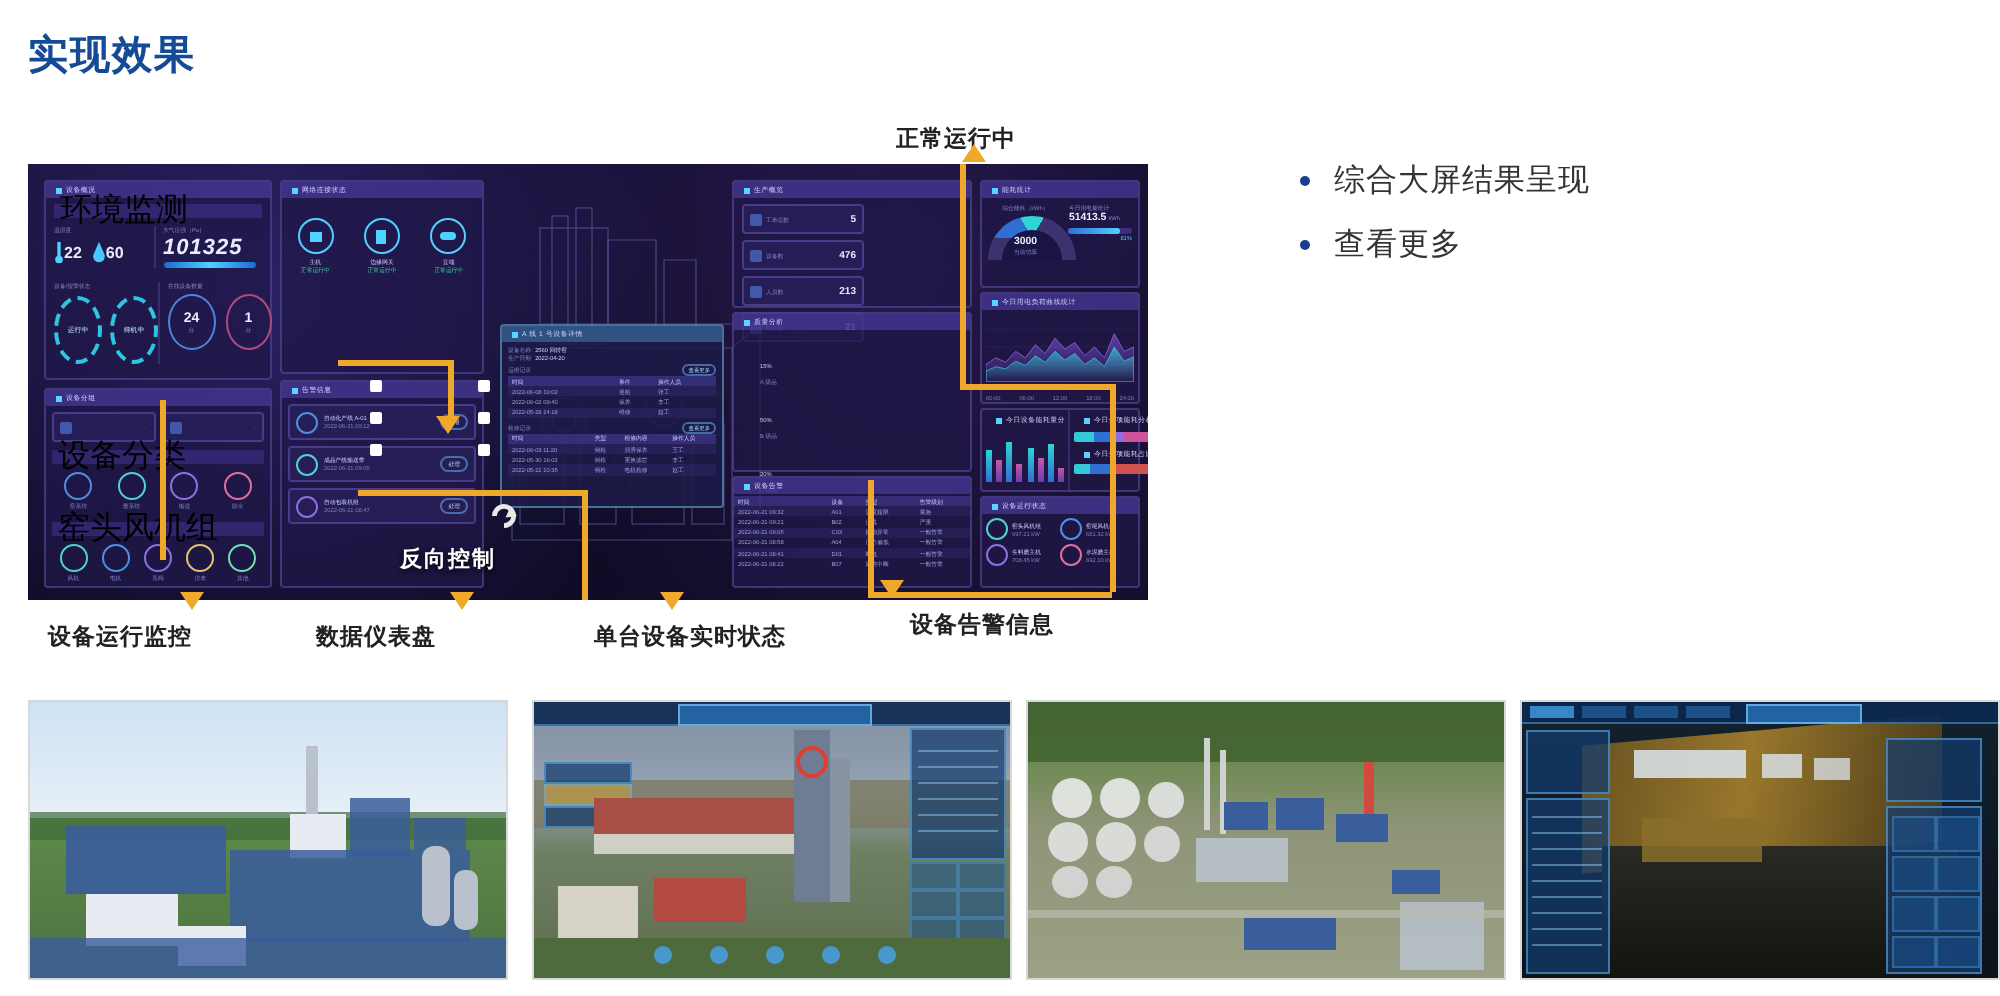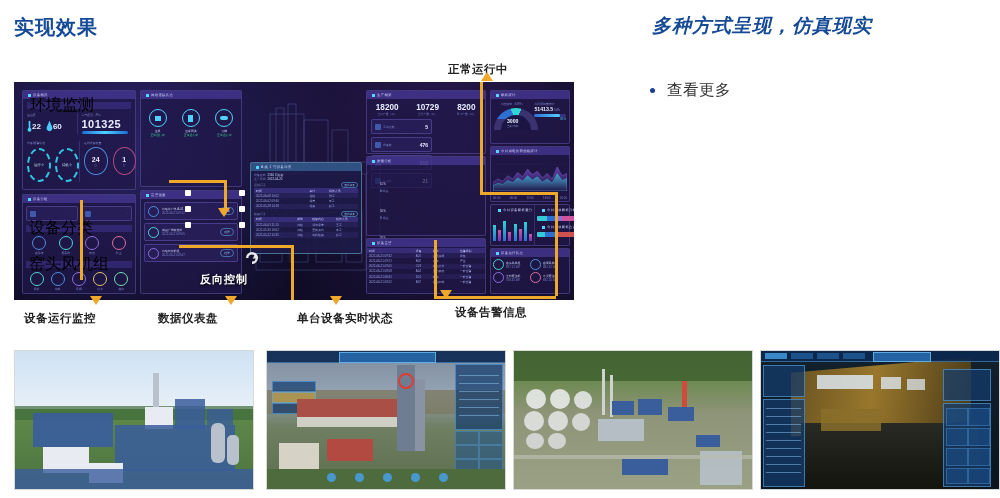--- a/index.html
+++ b/index.html
@@ -199,23 +199,26 @@
   .ui-cell{position:absolute;background:rgba(28,80,140,.55);
     border:1px solid rgba(90,170,235,.35);}
   .ui-line{position:absolute;background:rgba(140,200,245,.5);height:1px;}
 </style>
 </head>
 <body>
 
 <div class="page">
 
   <div class="h-left">实现效果</div>
-  <div class="h-right">多种方式呈现，仿真现实</div>
 
   <div class="bullets">
+    <div class="bullet">
+      <span class="dot"></span>
+      <span class="btxt">综合大屏结果呈现</span>
+    </div>
     <div class="bullet">
       <span class="dot"></span>
       <span class="btxt">查看更多</span>
     </div>
   </div>
 
   <div class="toplabel" style="left:448px;top:62px;">正常运行中</div>
 
   <div class="dash">
 
@@ -264,21 +267,21 @@
               <div style="display:flex;align-items:center;">
                 <svg width="7" height="12" viewBox="0 0 8 14">
                   <path d="M4 1 L7 8 A3.4 3.4 0 1 1 1 8 Z" fill="#49c8ff"></path>
                 </svg>
                 <span class="midno">60</span>
               </div>
             </div>
           </div>
           <div style="width:50%;border-left:1px solid rgba(110,100,200,.3);padding-left:4px;">
             <div class="tinylbl">大气压强（Pa）</div>
-            <div class="bigno" style="font-size:11px;margin-top:1px;">101325</div>
+            <div class="bigno" style="font-size:11px;margin-top:1px;font-style:italic;">101325</div>
             <div style="height:3px;width:46px;margin-top:1px;border-radius:3px;
                         background:linear-gradient(90deg,#1b6bd6,#4fd2ff,#1b6bd6);"></div>
           </div>
         </div>
         <div style="display:flex;margin-top:7px;">
           <div style="width:50%;">
             <div class="tinylbl">设备/报警状态</div>
             <div style="display:flex;gap:4px;margin-top:3px;">
               <div class="gauge-ring">
                 <span class="gv">运行中</span>
@@ -515,34 +518,20 @@
             <td>赵工</td>
           </tr>
         </tbody>
           </table>
       </div>
     </div>
 
     <div class="pnl p-r1">
       <div class="pnl-hd">
         <span class="cap">生产概览</span>
-      </div>
-      <div class="kpi-row">
-        <div class="kpi">
-          <div class="n">18200</div>
-          <div class="l">当日产量（吨）</div>
-        </div>
-        <div class="kpi">
-          <div class="n">10729</div>
-          <div class="l">当月产量（吨）</div>
-        </div>
-        <div class="kpi">
-          <div class="n">8200</div>
-          <div class="l">累计产量（吨）</div>
-        </div>
       </div>
       <div style="display:flex;flex-wrap:wrap;gap:3px;padding:3px 4px;">
         <div class="mini-card" style="width:calc(50% - 2px);">
           <span class="mc-l">
               <span class="sq"></span>
             <span class="tinylbl">工单总数</span>
             </span>
           <span class="mv">5</span>
         </div>
         <div class="mini-card" style="width:calc(50% - 2px);">

